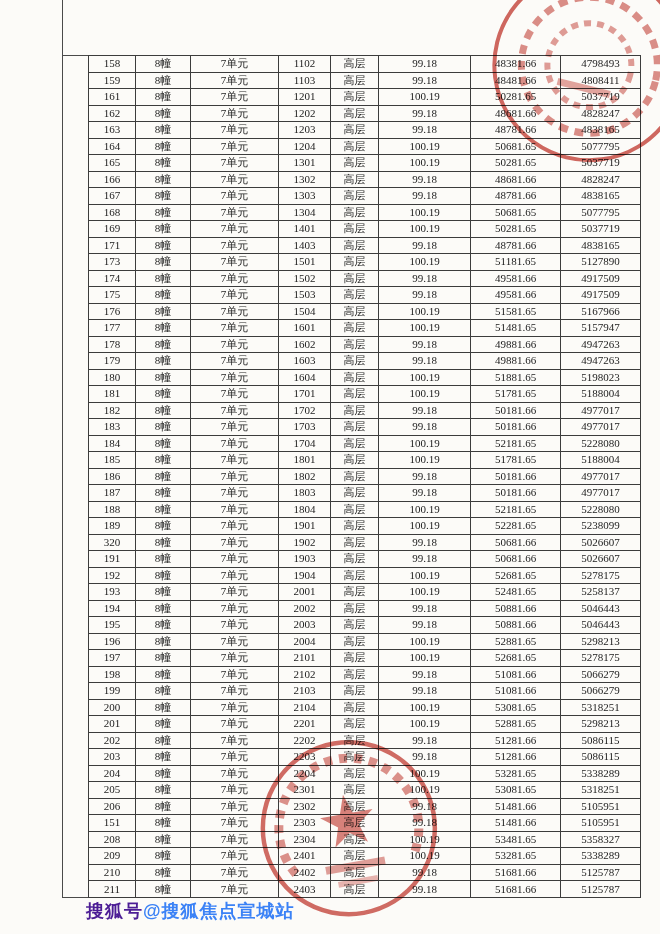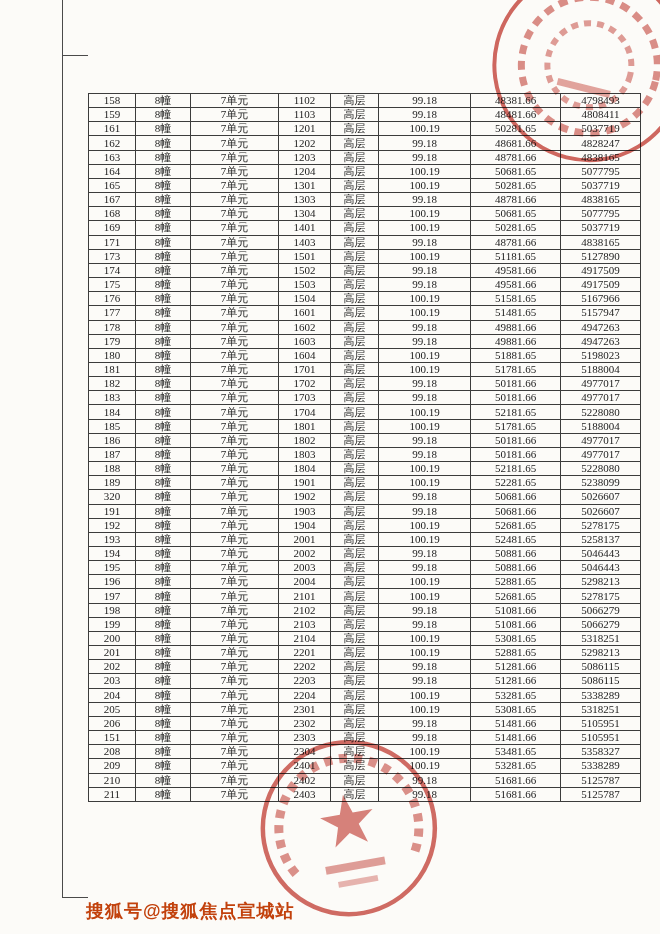--- a/index.html
+++ b/index.html
@@ -12,44 +12,44 @@
     position:relative; width:660px; height:934px;
     background:#fcfbf8; overflow:hidden;
   }
   
   .vline-left  { position:absolute; left:62px; top:0; width:1px; height:898px; background:#4a4a4a; }
   .hline-top-ext { position:absolute; left:62px; top:55px; width:26px; height:1px; background:#4a4a4a; }
   .hline-bot-ext { position:absolute; left:62px; top:897px; width:26px; height:1px; background:#4a4a4a; }
 
   table.pricing {
     position:absolute; left:88px; top:55px;
-    width:552px; height:709px;
-    border-collapse:collapse; table-layout:fixed;margin-top:38px;
+    width:552px; height:843px;
+    border-collapse:collapse; table-layout:fixed;
   }
   table.pricing td {
     border:1px solid #3c3c3c;
     text-align:center; vertical-align:middle;
     font-size:11px; line-height:13px;
     color:#1c1c1c; padding:0;
     overflow:hidden; white-space:nowrap;
   }
 
   .stamp { position:absolute; pointer-events:none; mix-blend-mode:multiply; }
   .stamp svg { display:block; }
   .stamp-top { left:483px; top:-42px; transform:rotate(14deg); opacity:0.72; }
   .stamp-bottom { left:255px; top:734px; transform:rotate(-10deg); opacity:0.7; }
 
   .watermark {
     position:absolute; left:86px; top:899px;
     font-family:"Liberation Sans","DejaVu Sans",sans-serif;
     font-size:18px; font-weight:bold; letter-spacing:1px;
     white-space:nowrap;
   }
-  .watermark .wm-prefix { color:#c2410c; }
-  .watermark .wm-suffix { color:#c2410c;margin-top:25px; }
+  .watermark .wm-prefix { color:#4c1d95; }
+  .watermark .wm-suffix { color:#3b82f6;margin-top:25px; }
 </style>
 </head>
 <body>
 
 <div class="page">
 
   <div class="vline-left"></div>
   <div class="hline-top-ext"></div>
   <div class="hline-bot-ext"></div>
 
@@ -129,20 +129,30 @@
           <td>165</td>
           <td>8幢</td>
           <td>7单元</td>
           <td>1301</td>
           <td>高层</td>
           <td>100.19</td>
           <td>50281.65</td>
           <td>5037719</td>
         </tr>
         <tr>
+          <td>166</td>
+          <td>8幢</td>
+          <td>7单元</td>
+          <td>1302</td>
+          <td>高层</td>
+          <td>99.18</td>
+          <td>48681.66</td>
+          <td>4828247</td>
+        </tr>
+        <tr>
           <td>167</td>
           <td>8幢</td>
           <td>7单元</td>
           <td>1303</td>
           <td>高层</td>
           <td>99.18</td>
           <td>48781.66</td>
           <td>4838165</td>
         </tr>
         <tr>

